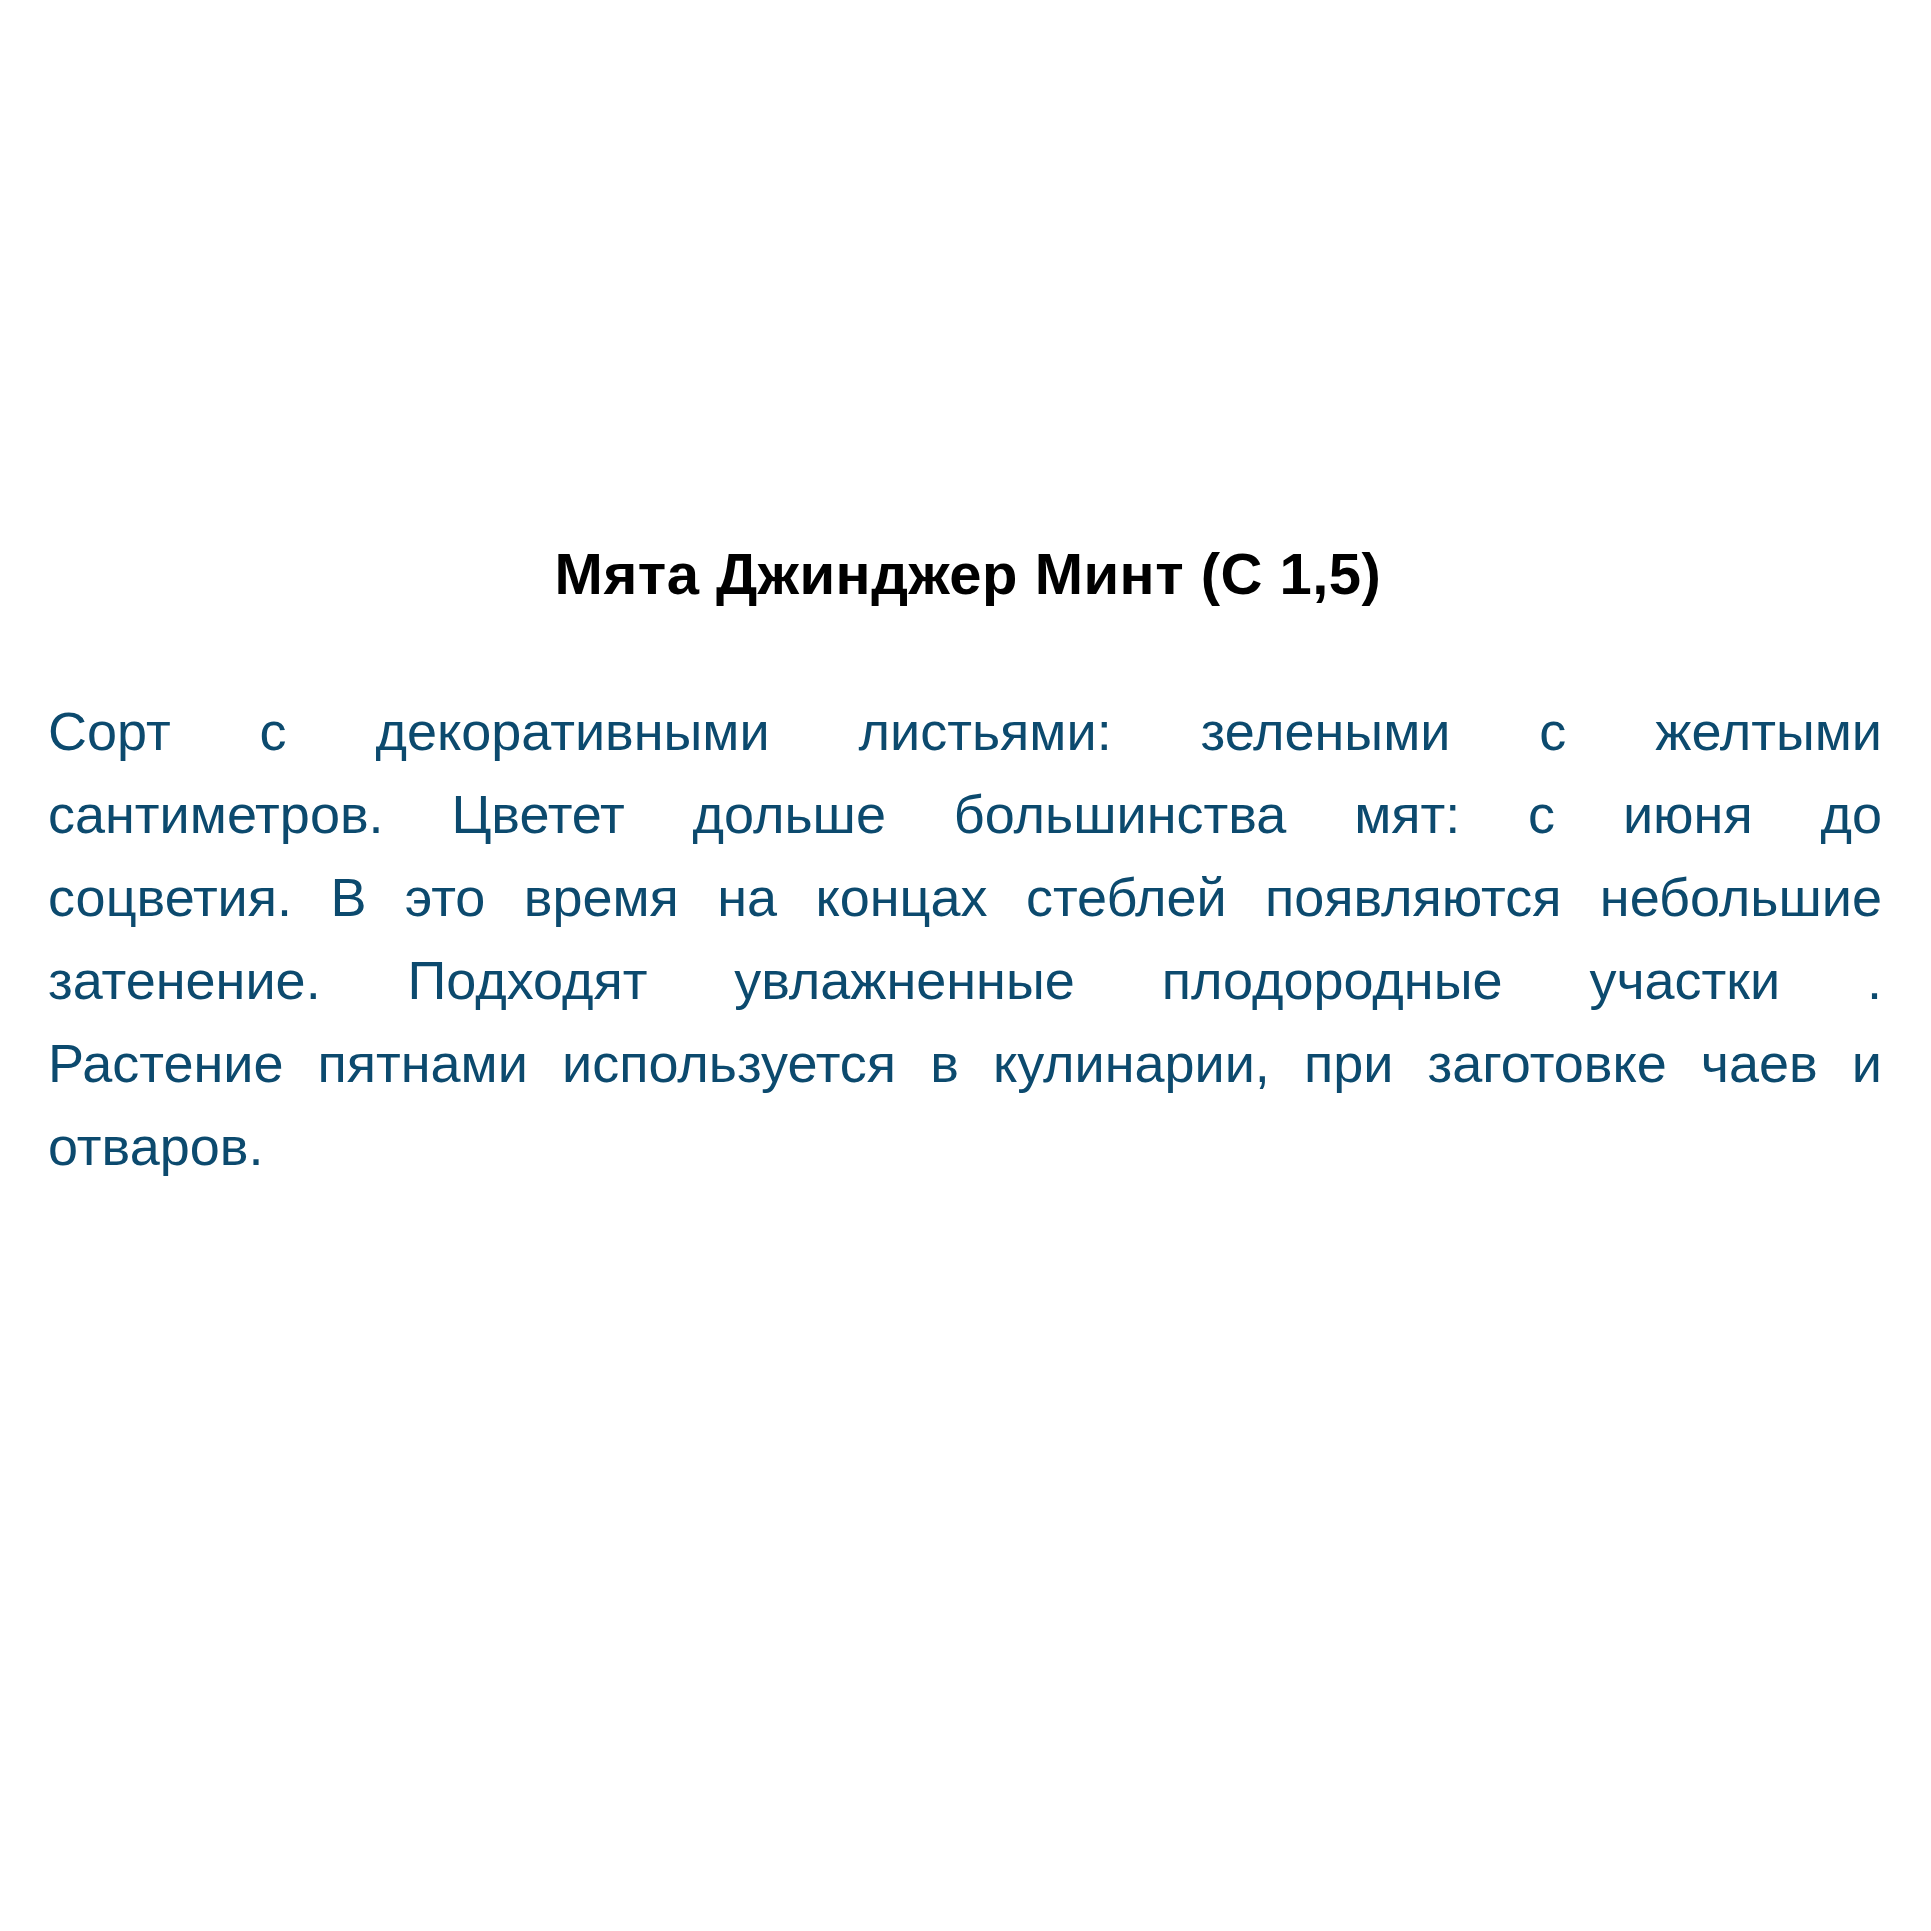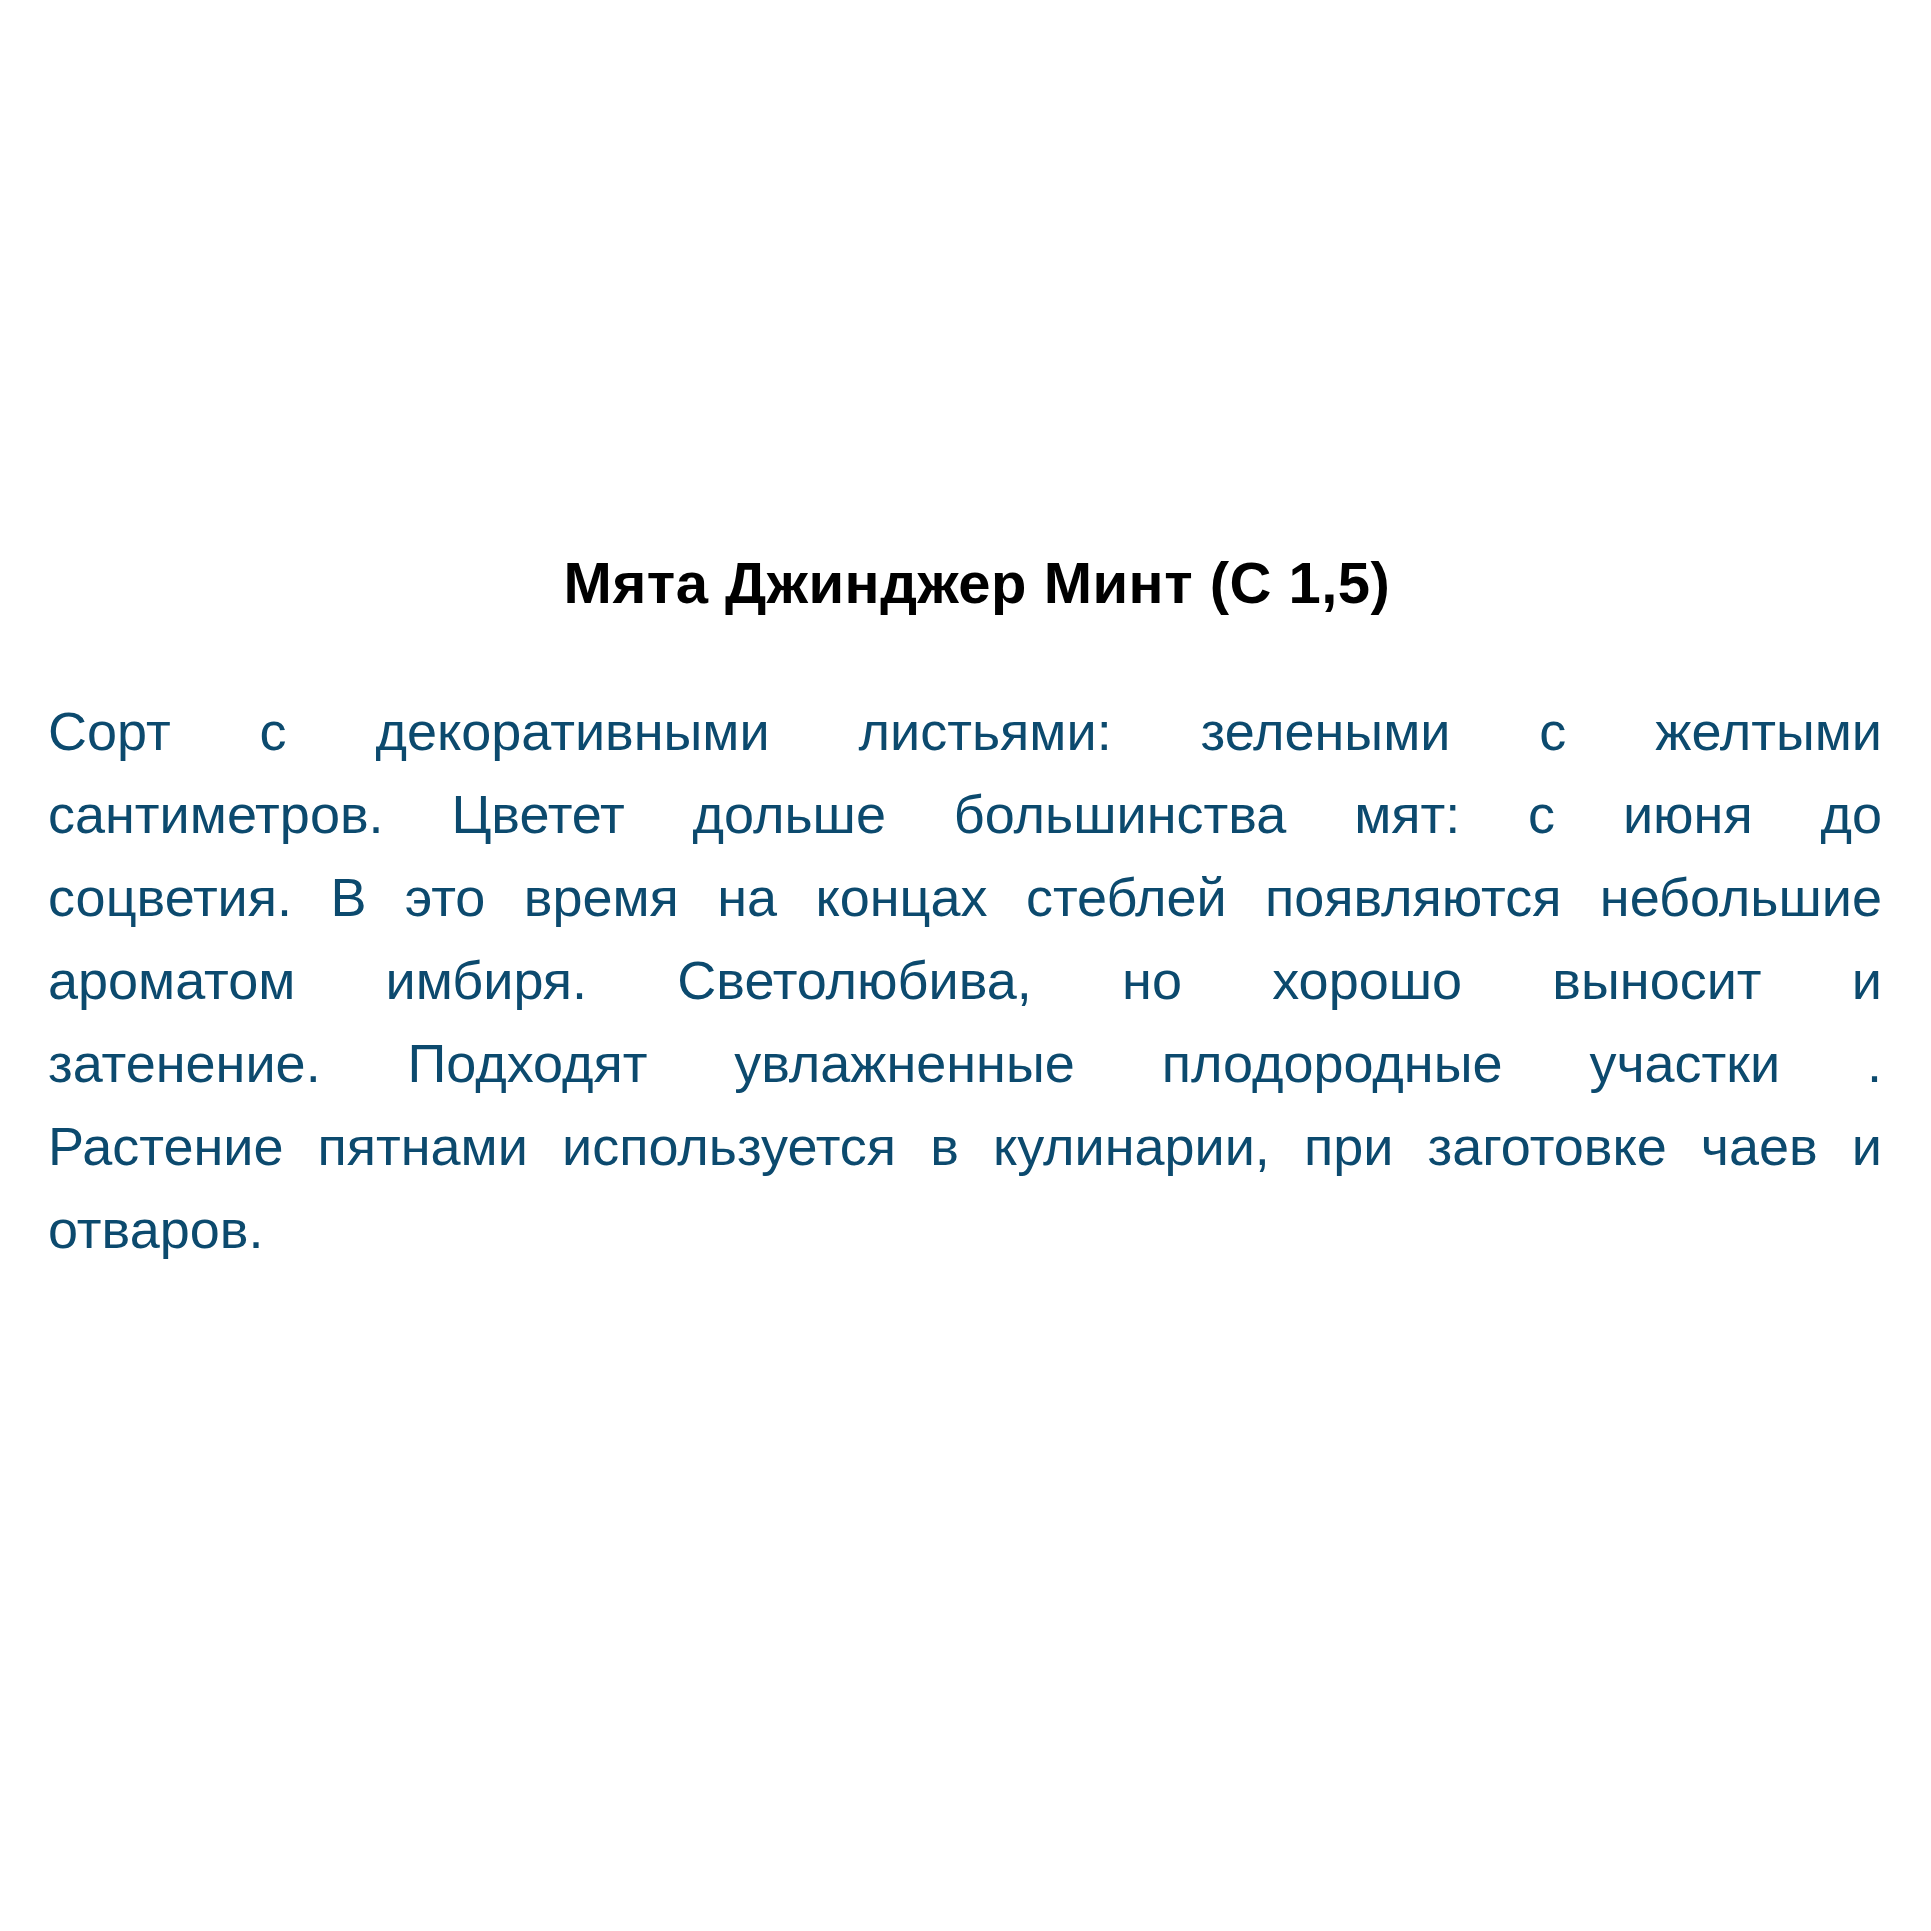--- a/index.html
+++ b/index.html
@@ -14,21 +14,21 @@
     background: #ffffff;
     color: #000000;
     font-family: "Liberation Sans", sans-serif;
     overflow: hidden;
   }
   .doc-title {
     position: absolute;
     top: 537px;
     left: 48px;
     width: 1834px;
-    margin: 12px;
+    margin: 3px;
     font-size: 58px;
     line-height: 68px;
     font-weight: bold;
     text-align: center;
     color: #000000;
     letter-spacing: 0.5px;
   }
   .doc-paragraph {
     position: absolute;
     top: 690px;
@@ -51,19 +51,18 @@
 </style>
 </head>
 <body>
 
 <div class="page">
   <h1 class="doc-title">Мята Джинджер Минт (С 1,5)</h1>
   <div class="doc-paragraph">
       <div class="para-line">Сорт с декоративными листьями: зелеными с желтыми</div>
       <div class="para-line">сантиметров. Цветет дольше большинства мят: с июня до</div>
       <div class="para-line">соцветия. В это время на концах стеблей появляются небольшие</div>
-      <div class="para-line">ароматом имбиря. Светолюбива, но хорошо выносит и</div>
       <div class="para-line">затенение. Подходят увлажненные плодородные участки .</div>
       <div class="para-line">Растение пятнами используется в кулинарии, при заготовке чаев и</div>
       <div class="para-line last-line">отваров.</div>
     </div>
 </div>
 
 
 </body></html>

